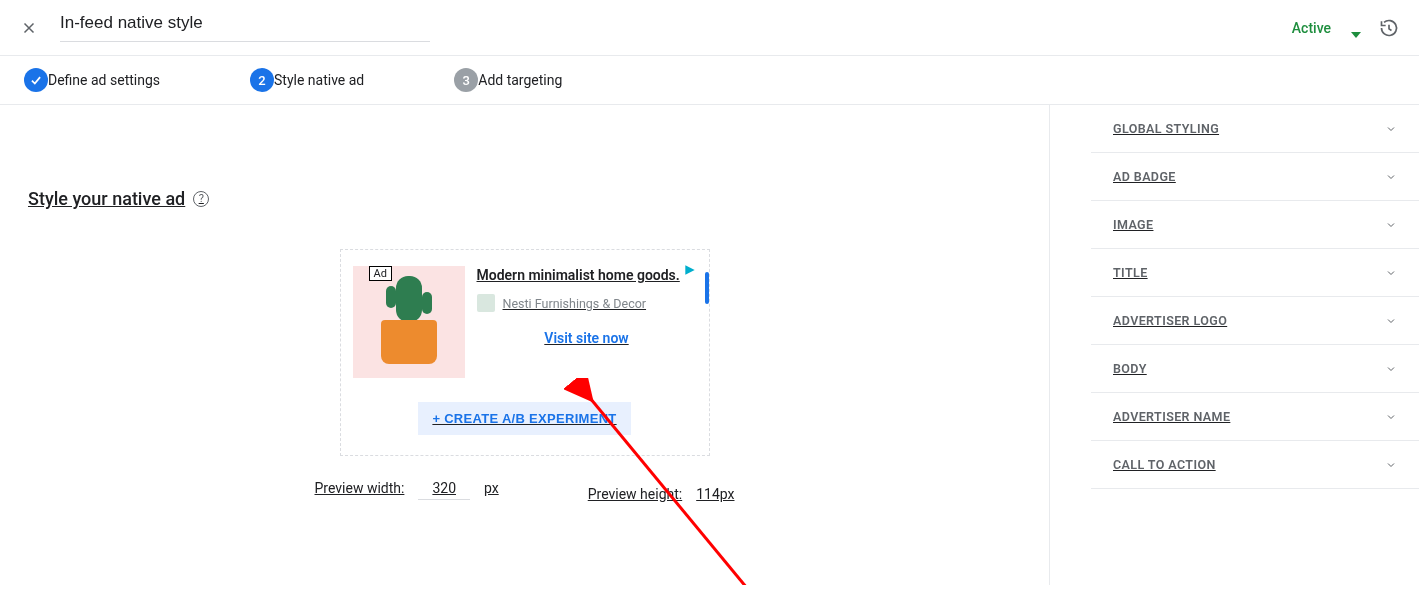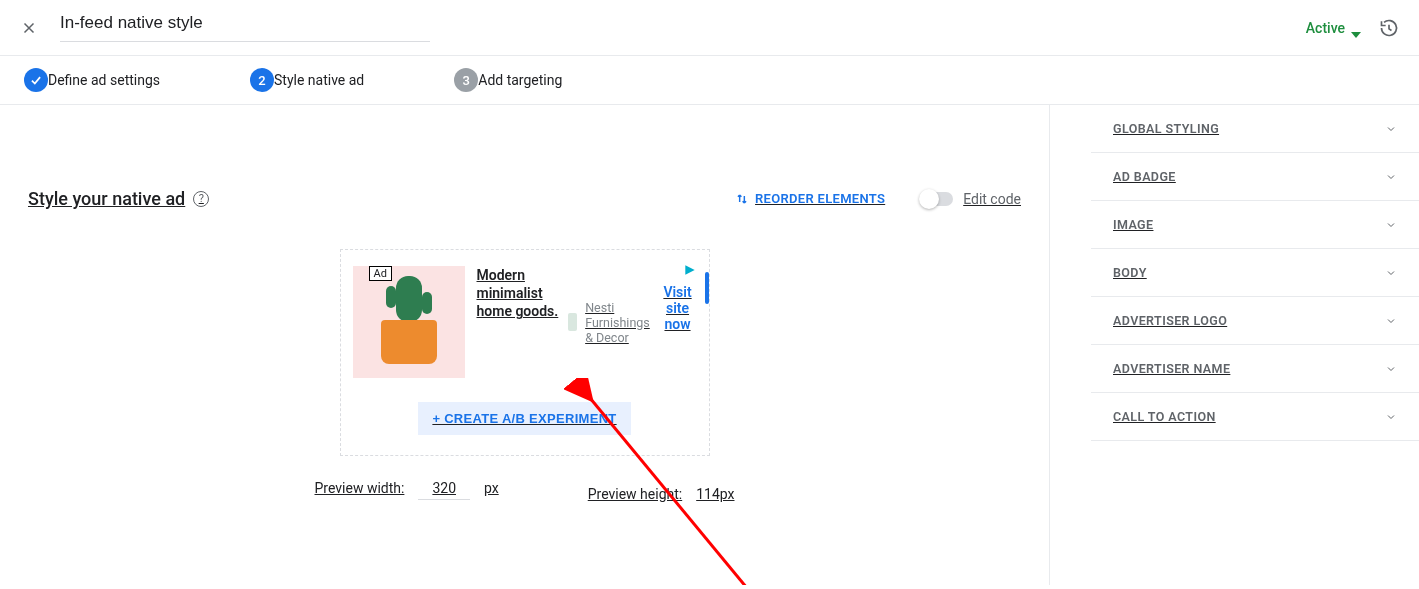--- a/index.html
+++ b/index.html
@@ -54,21 +54,21 @@
     width: 100%;
     padding: 0;
   }
   .topbar-spacer { flex: 1; }
   .status-chip {
     display: flex;
     align-items: center;
     color: var(--green);
     font-size: 14px;
     font-weight: 500;
-    gap: 6px;
+    gap: 20px;
     margin-right: 18px;
     cursor: pointer;
   }
   .chevron-down-small {
     width: 10px; height: 6px;
     display: inline-block;
   }
   .history-icon {
     width: 20px; height: 20px;
     color: var(--grey-700);
@@ -200,21 +200,21 @@
     content:""; position:absolute; background:#2e7d50; border-radius:10px;
     width:10px; height:22px;
   }
   .cactus::before { left:-10px; top:10px; }
   .cactus::after { right:-10px; top:16px; }
   .pot {
     position:absolute; left:50%; transform:translateX(-50%);
     top:54px; width:56px; height:44px;
     background:var(--orange); border-radius:4px 4px 8px 8px;
   }
-  .ad-text { flex: 1; display:flex; flex-direction:row; }
+  .ad-text { flex: 1; display:flex; flex-direction:column; }
   .ad-headline { font-size: 14px; font-weight: 600; line-height: 1.3; margin: 0 0 10px; }
   .adv-row { display:flex; align-items:center; gap:8px; }
   .adv-logo { width:18px; height:18px; background:#d9e7df; border-radius:2px; }
   .adv-name { font-size: 12.5px; color: var(--grey-600); }
   .cta { text-align:center; color: var(--blue); font-weight:600; font-size:14px; margin-top:18px; cursor:pointer; }
   .adchoices { position:absolute; right:0; top:0; width:14px; height:14px; }
   .experiment-btn {
     margin: 20px auto 8px;
     display:block;
     background: #e8f0fe;
@@ -311,35 +311,20 @@
   </div>
 </div>
 
 <div class="main">
   <div class="content">
 
     <div class="content-header">
       <h2 class="page-heading">Style your native ad</h2>
       <span class="help-icon">?</span>
 
-      <div class="header-right">
-        <div class="reorder-btn">
-          <span class="reorder-icon">
-            <svg viewBox="0 0 24 24" fill="none" stroke="currentColor" stroke-width="2.5">
-              <path d="M8 17 V5 M8 5 l-3 3 M8 5 l3 3"></path>
-              <path d="M16 7 v12 M16 19 l-3 -3 M16 19 l3 -3"></path>
-            </svg>
-          </span>
-          <span>REORDER ELEMENTS</span>
-        </div>
-        <div class="editcode">
-          <span class="switch"></span>
-          <span>Edit code</span>
-        </div>
-      </div>
     </div>
 
     <div class="preview-box">
       <div class="ad-unit">
         <div class="blue-handle"></div>
 
         <div class="ad-image">
           <span class="ad-label">Ad</span>
           <div class="cactus"></div>
           <div class="pot"></div>
@@ -405,36 +390,44 @@
     </div>
     <div class="panel-item">
       <span>IMAGE</span>
       <span class="chevron">
         <svg viewBox="0 0 24 24" fill="none" stroke="currentColor" stroke-width="2">
             <path d="M6 9l6 6 6-6"></path>
           </svg>
       </span>
     </div>
     <div class="panel-item">
+      <span>TITLE</span>
+      <span class="chevron">
+        <svg viewBox="0 0 24 24" fill="none" stroke="currentColor" stroke-width="2">
+            <path d="M6 9l6 6 6-6"></path>
+          </svg>
+      </span>
+    </div>
+    <div class="panel-item">
+      <span>ADVERTISER LOGO</span>
+      <span class="chevron">
+        <svg viewBox="0 0 24 24" fill="none" stroke="currentColor" stroke-width="2">
+            <path d="M6 9l6 6 6-6"></path>
+          </svg>
+      </span>
+    </div>
+    <div class="panel-item">
       <span>BODY</span>
       <span class="chevron">
         <svg viewBox="0 0 24 24" fill="none" stroke="currentColor" stroke-width="2">
             <path d="M6 9l6 6 6-6"></path>
           </svg>
       </span>
     </div>
     <div class="panel-item">
-      <span>ADVERTISER LOGO</span>
-      <span class="chevron">
-        <svg viewBox="0 0 24 24" fill="none" stroke="currentColor" stroke-width="2">
-            <path d="M6 9l6 6 6-6"></path>
-          </svg>
-      </span>
-    </div>
-    <div class="panel-item">
       <span>ADVERTISER NAME</span>
       <span class="chevron">
         <svg viewBox="0 0 24 24" fill="none" stroke="currentColor" stroke-width="2">
             <path d="M6 9l6 6 6-6"></path>
           </svg>
       </span>
     </div>
     <div class="panel-item">
       <span>CALL TO ACTION</span>
       <span class="chevron">

